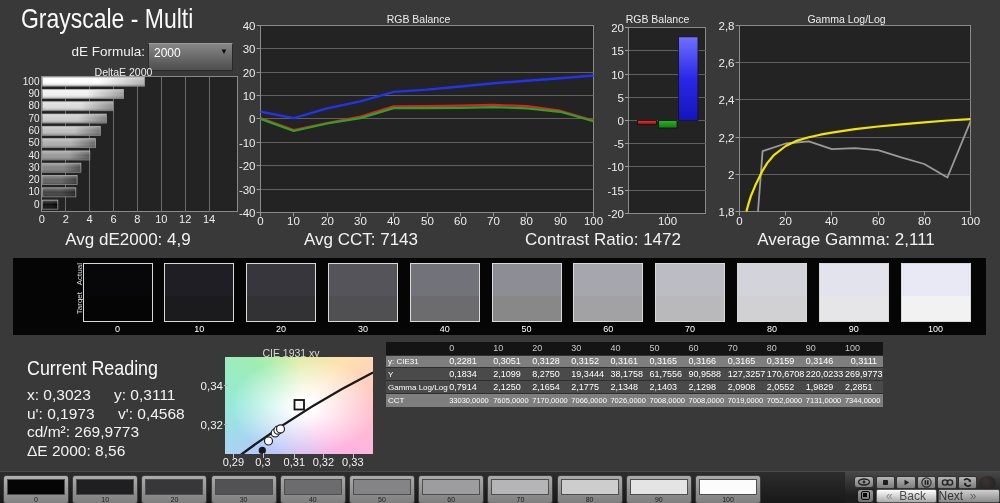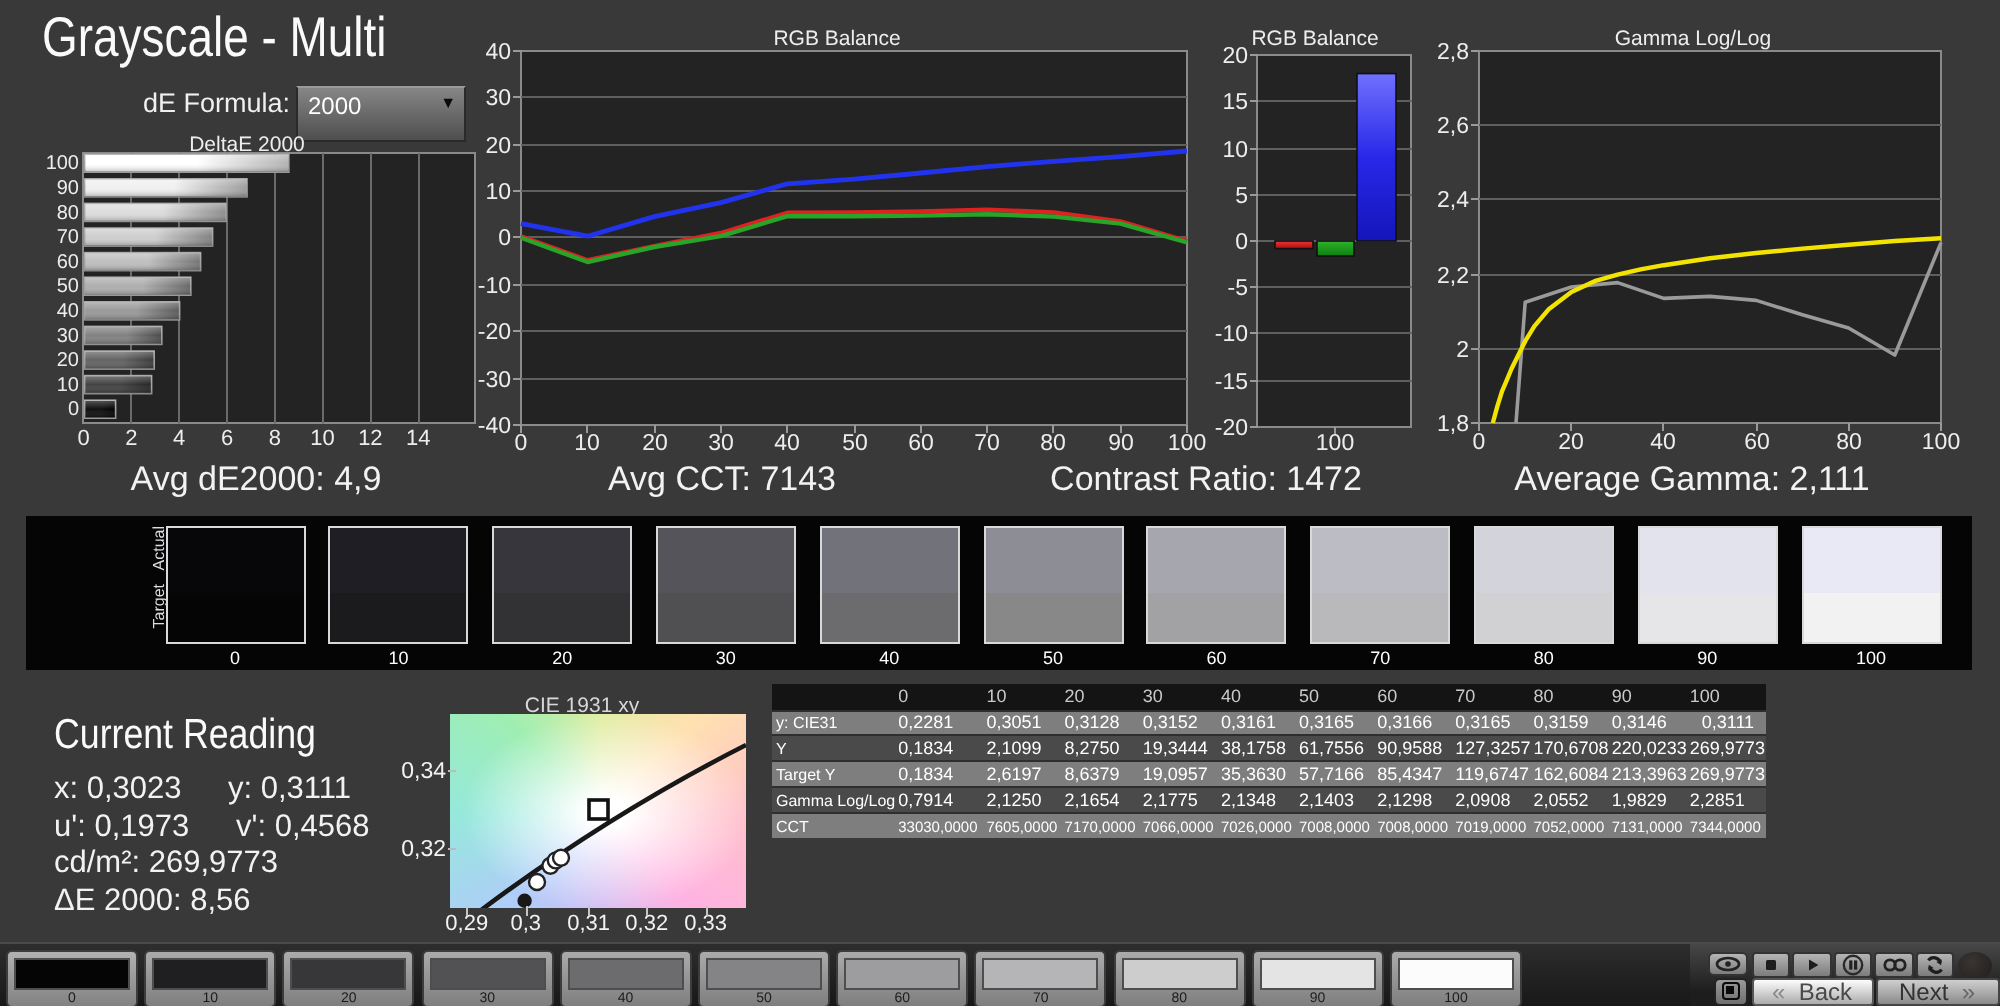--- a/index.html
+++ b/index.html
@@ -384,34 +384,20 @@
 <td style="padding-left:1px;font-size:9px;white-space:nowrap;overflow:hidden;">8,2750</td>
 <td style="padding-left:1px;font-size:9px;white-space:nowrap;overflow:hidden;">19,3444</td>
 <td style="padding-left:1px;font-size:9px;white-space:nowrap;overflow:hidden;">38,1758</td>
 <td style="padding-left:1px;font-size:9px;white-space:nowrap;overflow:hidden;">61,7556</td>
 <td style="padding-left:1px;font-size:9px;white-space:nowrap;overflow:hidden;">90,9588</td>
 <td style="padding-left:1px;font-size:9px;white-space:nowrap;overflow:hidden;">127,3257</td>
 <td style="padding-left:1px;font-size:9px;white-space:nowrap;overflow:hidden;">170,6708</td>
 <td style="padding-left:1px;font-size:9px;white-space:nowrap;overflow:hidden;">220,0233</td>
 <td style="padding-left:1px;font-size:9px;white-space:nowrap;overflow:hidden;">269,9773</td>
 </tr>
-<tr style="background:#7e7e7e;height:12.9px;border-top:1px solid #2e2e2e;">
-<td style="padding-left:2px;font-size:8px;white-space:nowrap;overflow:hidden;">Target Y</td>
-<td style="padding-left:1px;font-size:9px;white-space:nowrap;overflow:hidden;">0,1834</td>
-<td style="padding-left:1px;font-size:9px;white-space:nowrap;overflow:hidden;">2,6197</td>
-<td style="padding-left:1px;font-size:9px;white-space:nowrap;overflow:hidden;">8,6379</td>
-<td style="padding-left:1px;font-size:9px;white-space:nowrap;overflow:hidden;">19,0957</td>
-<td style="padding-left:1px;font-size:9px;white-space:nowrap;overflow:hidden;">35,3630</td>
-<td style="padding-left:1px;font-size:9px;white-space:nowrap;overflow:hidden;">57,7166</td>
-<td style="padding-left:1px;font-size:9px;white-space:nowrap;overflow:hidden;">85,4347</td>
-<td style="padding-left:1px;font-size:9px;white-space:nowrap;overflow:hidden;">119,6747</td>
-<td style="padding-left:1px;font-size:9px;white-space:nowrap;overflow:hidden;">162,6084</td>
-<td style="padding-left:1px;font-size:9px;white-space:nowrap;overflow:hidden;">213,3963</td>
-<td style="padding-left:1px;font-size:9px;white-space:nowrap;overflow:hidden;">269,9773</td>
-</tr>
 <tr style="background:#4a4a4a;height:12.9px;border-top:1px solid #2e2e2e;">
 <td style="padding-left:2px;font-size:8px;white-space:nowrap;overflow:hidden;">Gamma Log/Log</td>
 <td style="padding-left:1px;font-size:9px;white-space:nowrap;overflow:hidden;">0,7914</td>
 <td style="padding-left:1px;font-size:9px;white-space:nowrap;overflow:hidden;">2,1250</td>
 <td style="padding-left:1px;font-size:9px;white-space:nowrap;overflow:hidden;">2,1654</td>
 <td style="padding-left:1px;font-size:9px;white-space:nowrap;overflow:hidden;">2,1775</td>
 <td style="padding-left:1px;font-size:9px;white-space:nowrap;overflow:hidden;">2,1348</td>
 <td style="padding-left:1px;font-size:9px;white-space:nowrap;overflow:hidden;">2,1403</td>
 <td style="padding-left:1px;font-size:9px;white-space:nowrap;overflow:hidden;">2,1298</td>
 <td style="padding-left:1px;font-size:9px;white-space:nowrap;overflow:hidden;">2,0908</td>
@@ -518,13 +504,13 @@
         <path d="M5.2,8.4 L5.4,5.4 L7.8,7 Z" fill="#1d1d1d"></path>
       </svg>
     </div>
 <div class="abs" style="left:979px;top:4px;width:17px;height:14px;border-radius:50%;background:radial-gradient(circle at 40% 35%,#3a3433,#221e1d);"></div>
 <div class="abs" style="left:856.5px;top:16.5px;width:17px;height:14.5px;border-radius:3px;background:linear-gradient(#9a9a9a,#6f6f6f);border:1px solid #222;">
       <div class="abs" style="left:3px;top:1.5px;width:9px;height:9px;border:1.2px solid #0a0a0a;border-radius:2px;">
         <div class="abs" style="left:1.2px;top:1.2px;width:4px;height:4px;background:#0a0a0a;"></div>
       </div>
     </div>
 <div class="abs" style="left:875.5px;top:16.5px;width:61px;height:14.5px;border-radius:2px;background:linear-gradient(#fdfdfd,#ababab);border:1px solid #555;text-align:center;font-size:12px;line-height:12.5px;color:#4a4a4a;"><span style="color:#8a8a8a;">«</span>&nbsp; Back</div>
-<div class="abs" style="left:937.5px;top:16.5px;width:62px;height:14.5px;border-radius:2px;background:linear-gradient(#cfcfcf,#8a8a8a);border:1px solid #444;text-align:center;font-size:12px;line-height:12.5px;color:#333;">Next &nbsp;<span style="color:#666;">»</span></div>
+<div class="abs" style="left:937.5px;top:16.5px;width:62px;height:14.5px;border-radius:2px;background:linear-gradient(#cfcfcf,#8a8a8a);border:1px solid #444;font-size:12px;line-height:12.5px;color:#333;">Next &nbsp;<span style="color:#666;">»</span></div>
 </div>
 </body></html>

